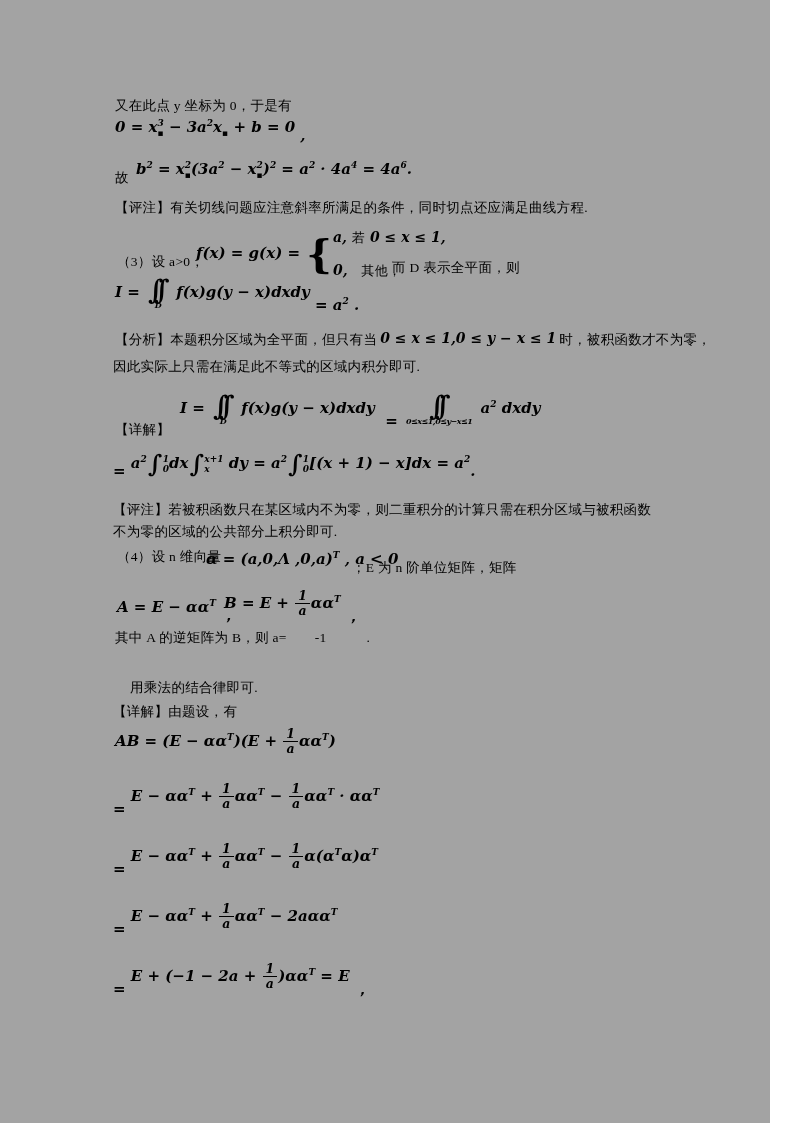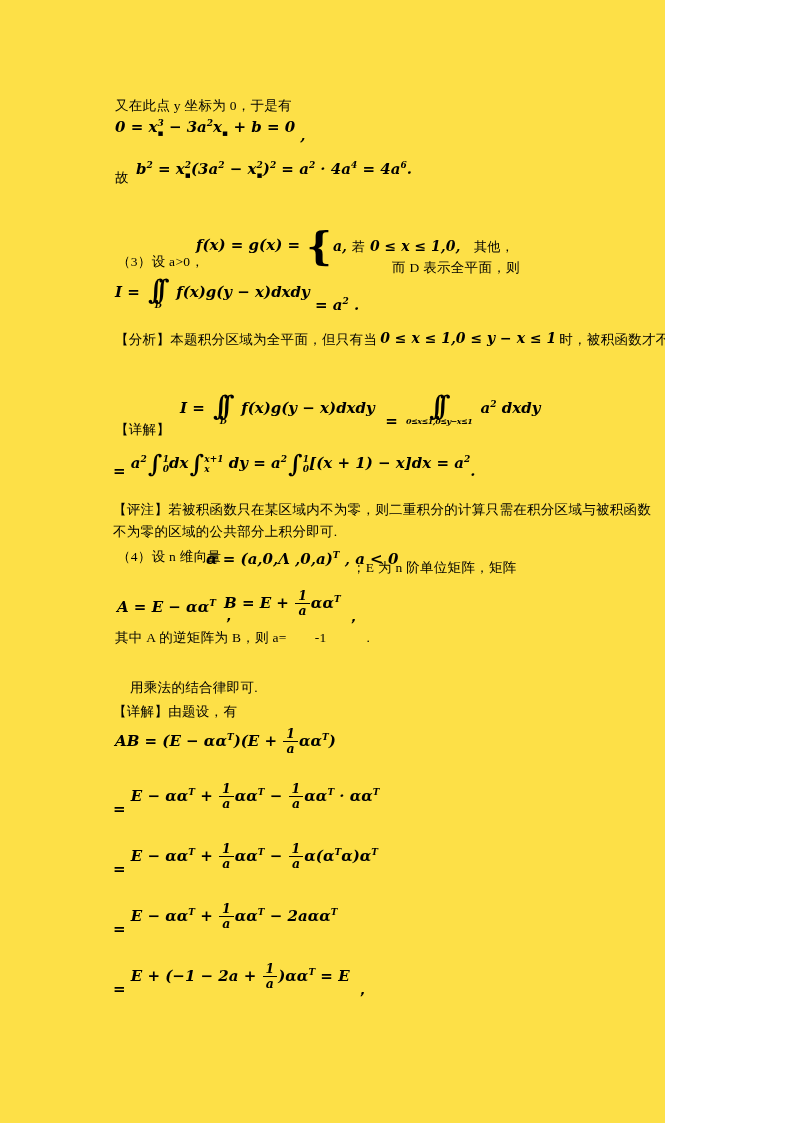--- a/index.html
+++ b/index.html
@@ -1,20 +1,20 @@
 <!DOCTYPE html>
 <html><head>
 <meta charset="utf-8">
 <style>
   html,body { margin:0; padding:0; background:#ffffff; }
   .page {
     position: relative;
-    width: 665px;
+    width: 770px;
     height: 1123px;
-    background: #fde047;
+    background: #a3a3a3;
     color: #000;
     font-family: "Liberation Serif", "DejaVu Serif", serif;
     overflow: hidden;
   }
   .abs { position: absolute; white-space: nowrap; }
   .zh {
     font-size: 13.5px;
     line-height: 1.45;
     letter-spacing: 0.3px;
     font-family: "Liberation Serif", "DejaVu Serif", serif;
@@ -89,22 +89,22 @@
   .brace {
     font-size: 40px;
     font-style: normal;
     vertical-align: middle;
     line-height: 0.9;
     display: inline-block;
     margin: 0 1px;
   }
   .cases {
     display: inline-flex;
-    flex-direction: row;
-    row-gap: 5px;
+    flex-direction: column;
+    row-gap: 14px;
     vertical-align: middle;
     text-align: left;
     font-size: 14px;
   }
   .rm { font-style: normal; font-weight: normal; font-size: 13px; letter-spacing: 0.3px; }
   
   .drop  { position: relative; top: 8px; }
   .drop2 { position: relative; top: 13px; }
   .ans { margin: 0 40px 0 28px; }
 </style>
@@ -113,31 +113,33 @@
 
 <div class="page">
 
   <div class="abs zh" style="left:115px;top:96px">又在此点 y 坐标为 0，于是有</div>
 
   <div class="abs math" style="left:115px;top:118px">0 = x<span class="vs"><span class="vt">3</span><span class="vb">▪</span></span> − 3a<sup>2</sup>x<sub>▪</sub> + b = 0<span class="drop"> ,</span></div>
 
   <div class="abs zh" style="left:115px;top:168px">故</div>
   <div class="abs math" style="left:136px;top:160px">b<sup>2</sup> = x<span class="vs"><span class="vt">2</span><span class="vb">▪</span></span>(3a<sup>2</sup> − x<span class="vs"><span class="vt">2</span><span class="vb">▪</span></span>)<sup>2</sup> = a<sup>2</sup> · 4a<sup>4</sup> = 4a<sup>6</sup>.</div>
 
+  <div class="abs zh" style="left:115px;top:198px">【评注】有关切线问题应注意斜率所满足的条件，同时切点还应满足曲线方程.</div>
 
   <div class="abs zh" style="left:117px;top:252px">（3）设 a&gt;0，</div>
   <div class="abs math" style="left:196px;top:228px">f(x) = g(x) = <span class="brace">{</span><span class="cases">
         <span>a, <span class="rm">若</span> 0 ≤ x ≤ 1,</span>
         <span>0, <span class="rm">&nbsp;&nbsp;其他，</span></span>
       </span></div>
   <div class="abs zh" style="left:392px;top:258px">而 D 表示全平面，则</div>
 
   <div class="abs math" style="left:115px;top:276px">I = <span class="ii"><span class="iop">∫∫</span><span class="ilim">D</span></span> f(x)g(y − x)dxdy<span class="drop2">&nbsp;= a<sup>2</sup> .</span></div>
 
   <div class="abs" style="left:115px;top:330px"><span class="zh">【分析】本题积分区域为全平面，但只有当</span><span class="imath">0 ≤ x ≤ 1,0 ≤ y − x ≤ 1</span><span class="zh">时，被积函数才不为零，</span></div>
+  <div class="abs zh" style="left:113px;top:357px">因此实际上只需在满足此不等式的区域内积分即可.</div>
 
   <div class="abs zh" style="left:115px;top:420px">【详解】</div>
   <div class="abs math" style="left:180px;top:392px">I = <span class="ii"><span class="iop">∫∫</span><span class="ilim">D</span></span> f(x)g(y − x)dxdy &nbsp;<span class="drop2">=</span> <span class="ii"><span class="iop">∫∫</span><span class="ilim">0≤x≤1,0≤y−x≤1</span></span> a<sup>2</sup> dxdy</div>
 
   <div class="abs math" style="left:113px;top:452px"><span class="drop">=</span> a<sup>2</sup><span class="bi">∫</span><span class="vs"><span class="vt">1</span><span class="vb">0</span></span>dx<span class="bi">∫</span><span class="vs"><span class="vt">x+1</span><span class="vb">x</span></span> dy = a<sup>2</sup><span class="bi">∫</span><span class="vs"><span class="vt">1</span><span class="vb">0</span></span>[(x + 1) − x]dx = a<sup>2</sup><span class="drop">.</span></div>
 
   <div class="abs zh" style="left:113px;top:500px">【评注】若被积函数只在某区域内不为零，则二重积分的计算只需在积分区域与被积函数</div>
   <div class="abs zh" style="left:113px;top:522px">不为零的区域的公共部分上积分即可.</div>
 
   <div class="abs zh" style="left:117px;top:547px">（4）设 n 维向量</div>

